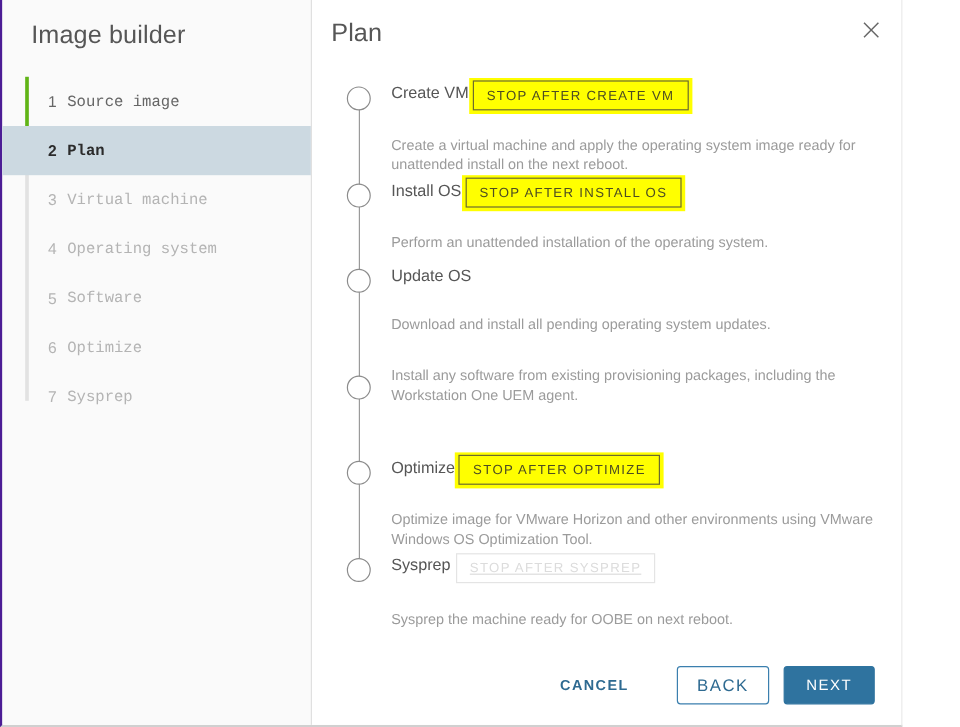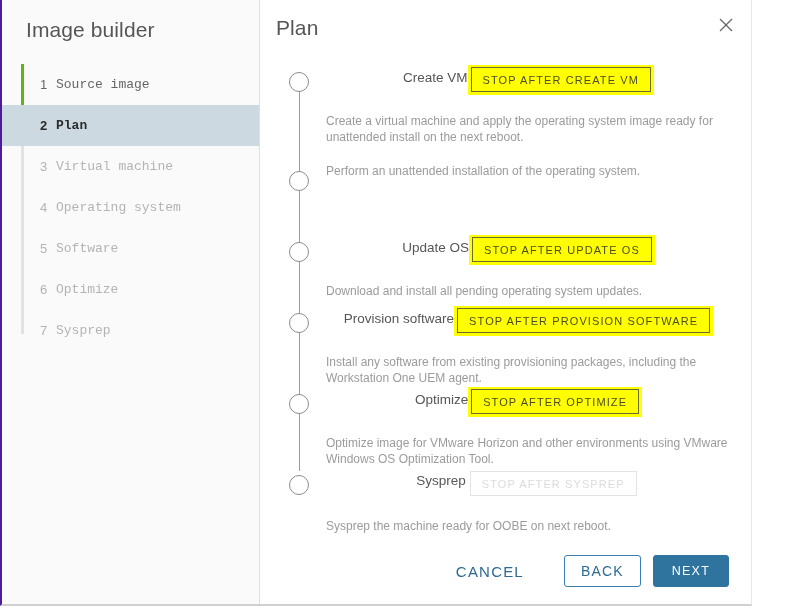--- a/index.html
+++ b/index.html
@@ -155,21 +155,21 @@
     width: 20px;
     height: 20px;
     border: 1px solid #8c8c8c;
     border-radius: 50%;
     background: #ffffff;
     box-sizing: border-box;
   }
   .plan-step-top {
     display: flex;
     align-items: flex-start;
-    justify-content: center;
+    justify-content: flex-start;
     min-height: 28px;
   }
   .plan-step-name {
     font-size: 13.5px;
     color: #565656;
     padding-top: 6px;
     white-space: nowrap;
   }
   .plan-step-desc {
     font-size: 12px;
@@ -200,41 +200,43 @@
     line-height: 14px;
     font-family: "Liberation Sans", sans-serif;
     cursor: pointer;
     white-space: nowrap;
   }
   .stop-btn.disabled {
     background: #ffffff;
     border: 1px solid #e4e4e4;
     color: #dcdcdc;
     cursor: default;
+    text-decoration: underline;
   }
 
   
   .footer {
     flex: 0 0 auto;
     height: 66px;
     display: flex;
     align-items: center;
     justify-content: flex-end;
     padding-right: 22px;
     box-sizing: border-box;
   }
   .btn-link {
-    font-size: 15px;
+    font-size: 12px;
     letter-spacing: 1.2px;
     color: #2e6a91;
     background: transparent;
     border: none;
     padding: 8px 14px;
     cursor: pointer;
     font-family: "Liberation Sans", sans-serif;
+    font-weight: bold;
   }
   .btn-outline {
     font-size: 14px;
     letter-spacing: 1.2px;
     color: #2e6a91;
     background: #ffffff;
     border: 1px solid #3b7fae;
     border-radius: 3px;
     padding: 7px 16px;
     margin-left: 26px;
@@ -317,42 +319,39 @@
             <div class="plan-step-name">Create VM</div>
             <div class="stop-wrap">
               <button class="stop-btn">STOP AFTER CREATE VM</button>
             </div>
           </div>
           <div class="plan-step-desc">Create a virtual machine and apply the operating system image ready for unattended install on the next reboot.</div>
         </div>
 
         <div class="plan-step">
           <span class="bullet"></span>
+          <div class="plan-step-top">
+            <div class="plan-step-name">Install OS</div>
+            <div class="stop-wrap">
+              <button class="stop-btn">STOP AFTER INSTALL OS</button>
+            </div>
+          </div>
           <div class="plan-step-desc">Perform an unattended installation of the operating system.</div>
         </div>
 
         <div class="plan-step">
           <span class="bullet"></span>
           <div class="plan-step-top">
             <div class="plan-step-name">Update OS</div>
-            <div class="stop-wrap">
-              <button class="stop-btn">STOP AFTER UPDATE OS</button>
-            </div>
           </div>
           <div class="plan-step-desc">Download and install all pending operating system updates.</div>
         </div>
 
         <div class="plan-step">
           <span class="bullet"></span>
-          <div class="plan-step-top">
-            <div class="plan-step-name">Provision software</div>
-            <div class="stop-wrap">
-              <button class="stop-btn">STOP AFTER PROVISION SOFTWARE</button>
-            </div>
-          </div>
           <div class="plan-step-desc">Install any software from existing provisioning packages, including the Workstation One UEM agent.</div>
         </div>
 
         <div class="plan-step">
           <span class="bullet"></span>
           <div class="plan-step-top">
             <div class="plan-step-name">Optimize</div>
             <div class="stop-wrap">
               <button class="stop-btn">STOP AFTER OPTIMIZE</button>
             </div>

